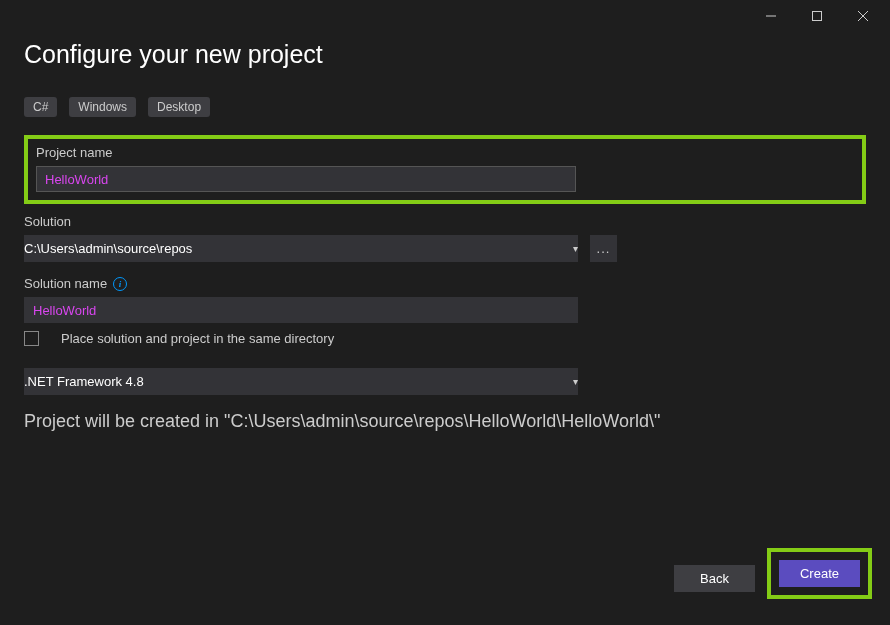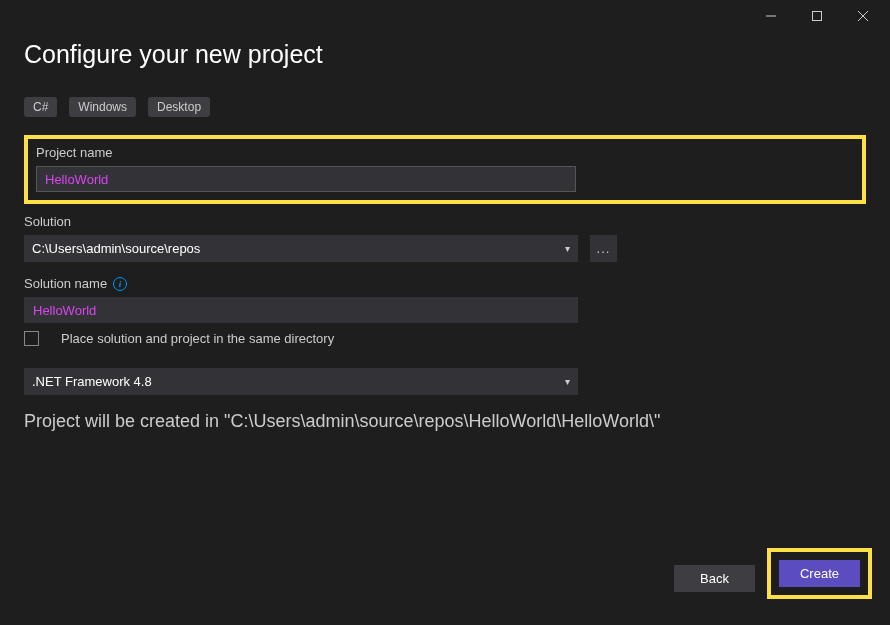--- a/index.html
+++ b/index.html
@@ -54,21 +54,21 @@
       color: #ffffff;
     }
     .tag {
       background: #3e3e42;
       color: #cccccc;
       font-size: 12px;
       padding: 3px 9px;
       border-radius: 3px;
     }
     .highlight-box {
-      border: 4px solid #fde047;
+      border: 4px solid #84cc16;
       padding: 6px 8px 8px 8px;
       margin-bottom: 10px;
     }
     .highlight-box.tight {
       padding: 8px;
       display: inline-block;
     }
     .field-label {
       font-size: 13px;
       color: #cccccc;
@@ -95,21 +95,21 @@
       align-items: center;
       gap: 12px;
     }
     .dropdown {
       width: 554px;
       height: 27px;
       background: #333337;
       border: none;
       color: #ffffff;
       font-size: 13px;
-      padding: 0 8px;
+      padding: 0 0;
       display: flex;
       align-items: center;
       justify-content: space-between;
       cursor: pointer;
     }
     .chevron {
       font-size: 10px;
       color: #cccccc;
     }
     .browse-btn {

